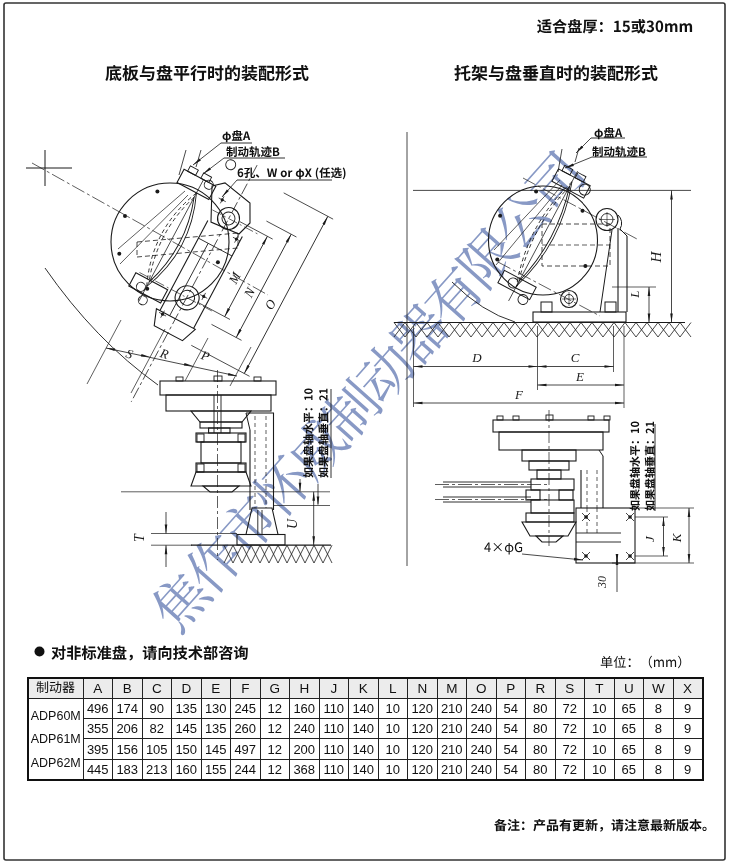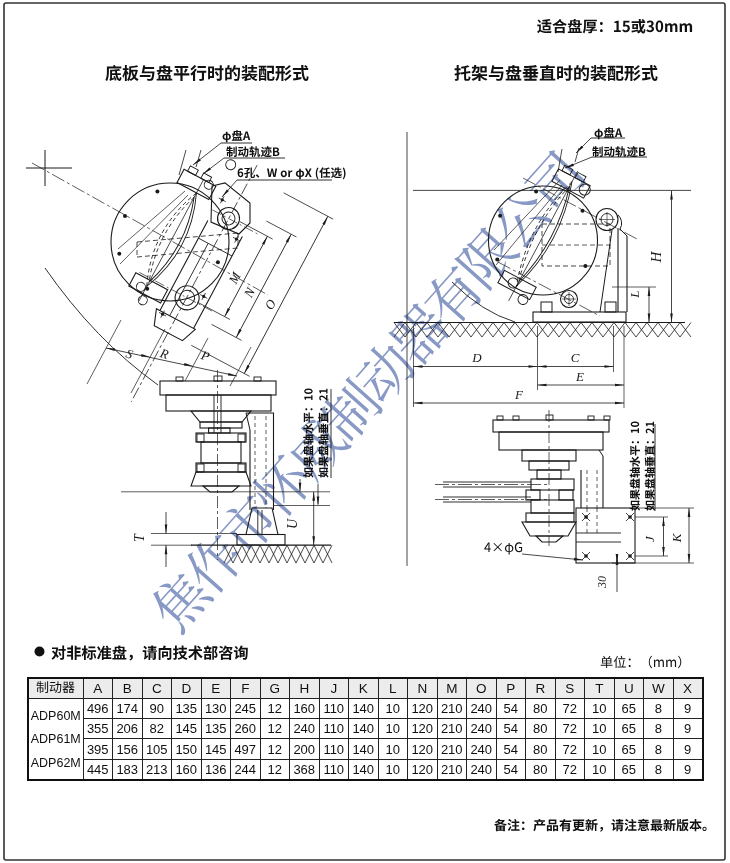--- a/index.html
+++ b/index.html
@@ -554,21 +554,21 @@
         <td>10</td>
         <td>65</td>
         <td>8</td>
         <td>9</td>
       </tr>
       <tr>
         <td>445</td>
         <td>183</td>
         <td>213</td>
         <td>160</td>
-        <td>136</td>
+        <td>155</td>
         <td>244</td>
         <td>12</td>
         <td>368</td>
         <td>110</td>
         <td>140</td>
         <td>10</td>
         <td>120</td>
         <td>210</td>
         <td>240</td>
         <td>54</td>

